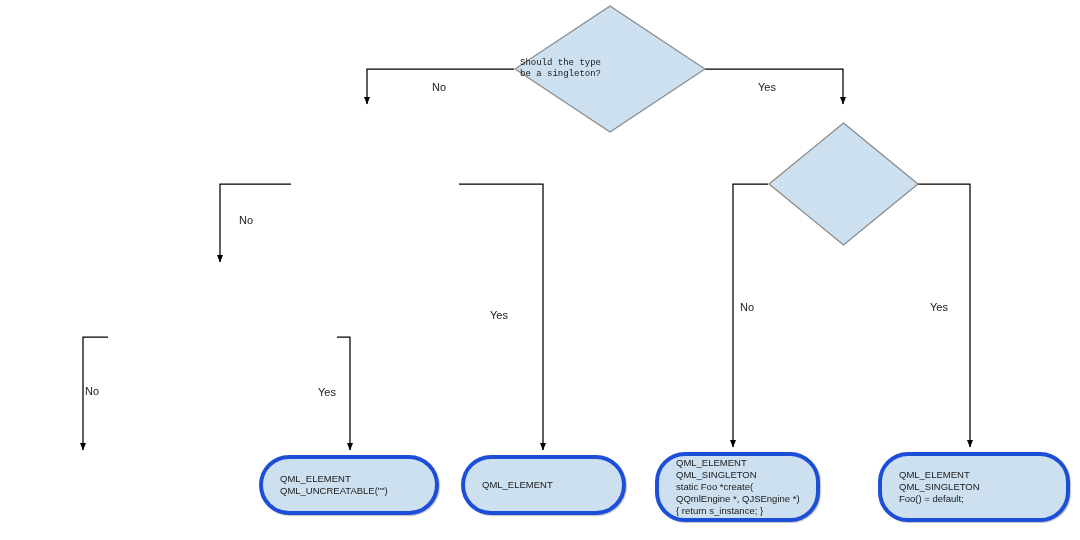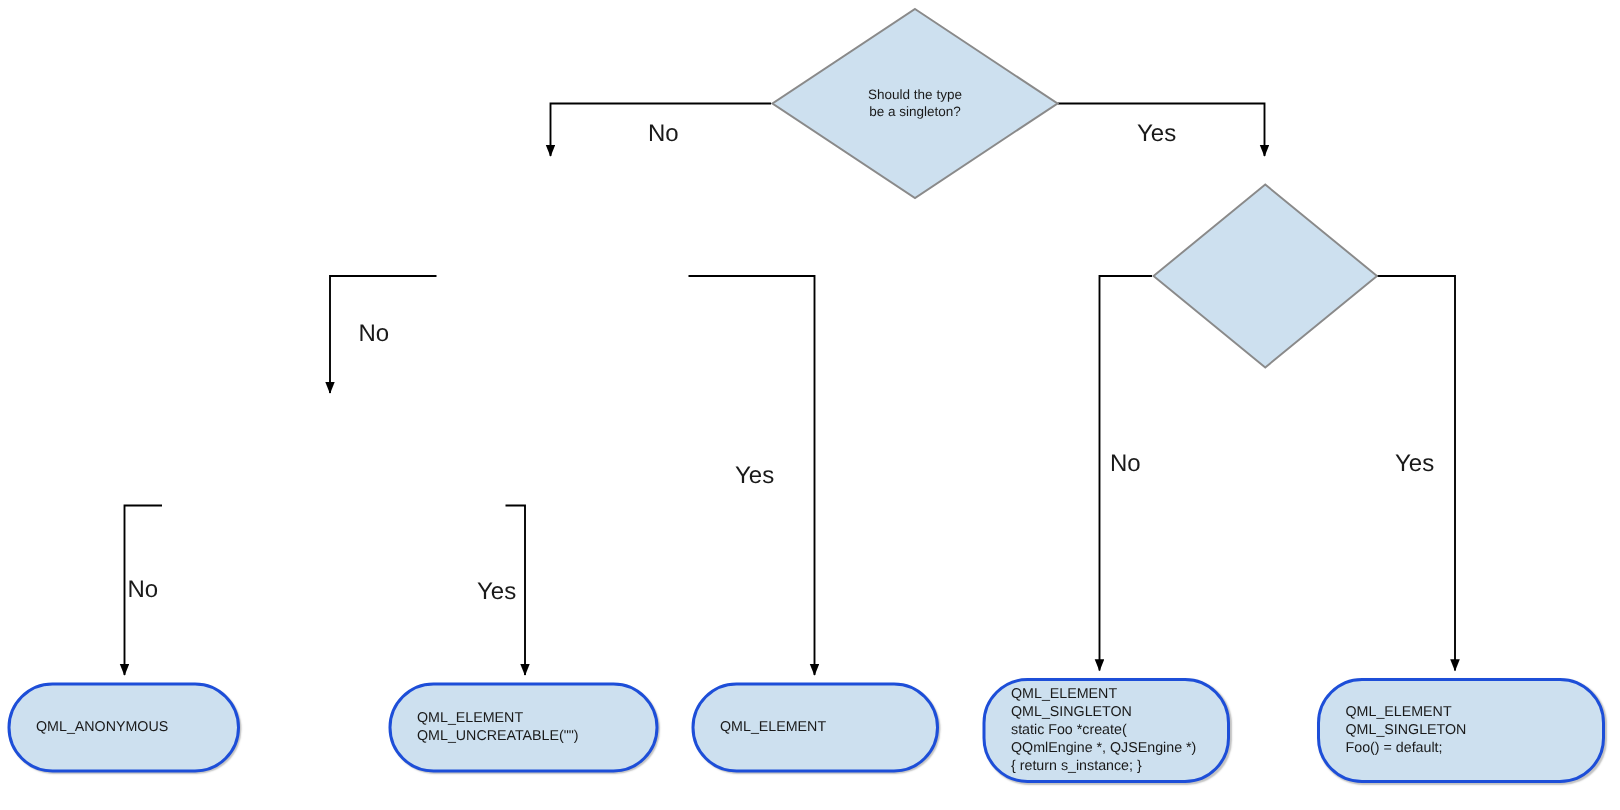--- a/index.html
+++ b/index.html
@@ -27,21 +27,21 @@
     height: 540px;
   }
   .node {
     position: absolute;
     box-sizing: border-box;
   }
   
   .decision {
     display: flex;
     align-items: center;
-    justify-content: center;
+    font-family: Liberation Mono, monospace;
   }
   .decision .diamond-shape {
     position: absolute;
     left: 0;
     top: 0;
     width: 100%;
     height: 100%;
   }
   .decision .decision-text {
     position: relative;
@@ -49,39 +49,39 @@
     text-align: center;
     font-size: 9px;
     line-height: 11.5px;
     color: #1a1a1a;
     white-space: pre-line;
     padding: 0 6px;
   }
   
   .terminal {
     background: #cde0ef;
-    border: 2px solid #1d4ed8;
+    border: 4px solid #1d4ed8;
     border-radius: 30px;
     display: flex;
     align-items: center;
     box-shadow: 1px 1px 1px rgba(120,120,120,0.45);
   }
   .terminal .terminal-text {
     font-size: 9.5px;
     line-height: 12px;
     color: #1a1a1a;
     white-space: pre-line;
     padding-left: 17px;
     padding-right: 8px;
     text-align: left;
   }
   
   .edge-label {
     position: absolute;
-    font-size: 16px;
+    font-size: 11px;
     color: #1a1a1a;
     white-space: nowrap;
   }
 </style>
 </head>
 <body>
 
 <div id="flow-canvas">
 
   <svg id="edge-layer" viewBox="0 0 1080 540" xmlns="http://www.w3.org/2000/svg">
@@ -132,23 +132,20 @@
 
   <div class="edge-label" style="left:239px; top:214px;">No</div>
   <div class="edge-label" style="left:490px; top:309px;">Yes</div>
 
   <div class="edge-label" style="left:85px; top:385px;">No</div>
   <div class="edge-label" style="left:318px; top:386px;">Yes</div>
 
   <div class="edge-label" style="left:740px; top:301px;">No</div>
   <div class="edge-label" style="left:930px; top:301px;">Yes</div>
 
-  <div class="node terminal" style="left:5px; top:455px; width:155px; height:60px;">
-    <div class="terminal-text">QML_ANONYMOUS</div>
-  </div>
 
   <div class="node terminal" style="left:259px; top:455px; width:180px; height:60px;">
     <div class="terminal-text">QML_ELEMENT
 QML_UNCREATABLE("")</div>
   </div>
 
   <div class="node terminal" style="left:461px; top:455px; width:165px; height:60px;">
     <div class="terminal-text">QML_ELEMENT</div>
   </div>
 

